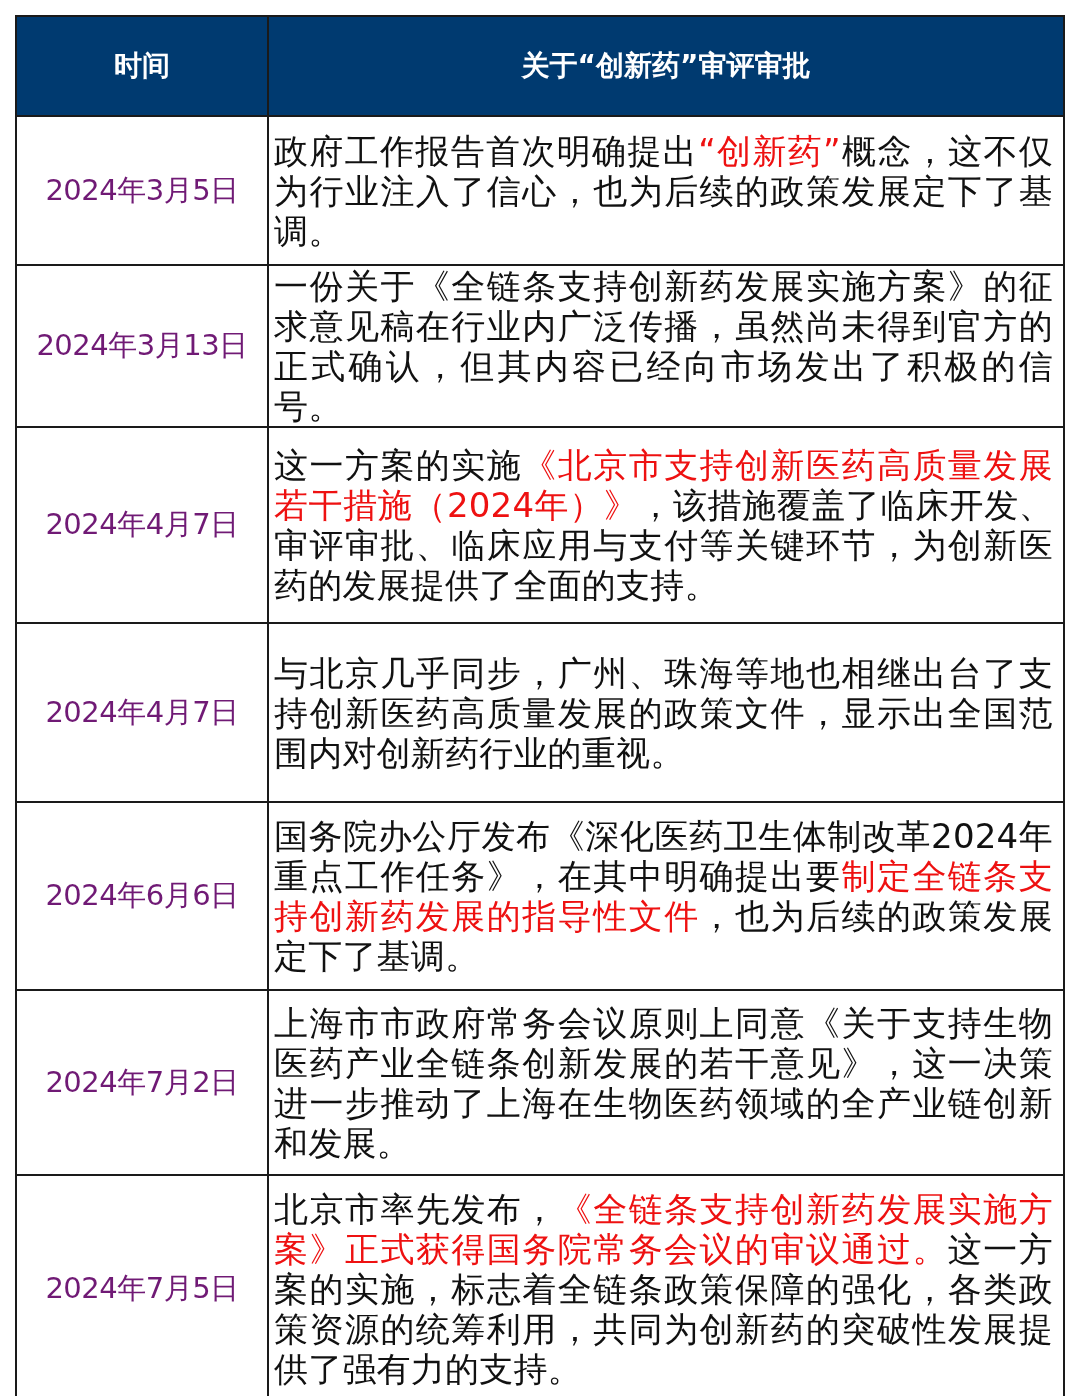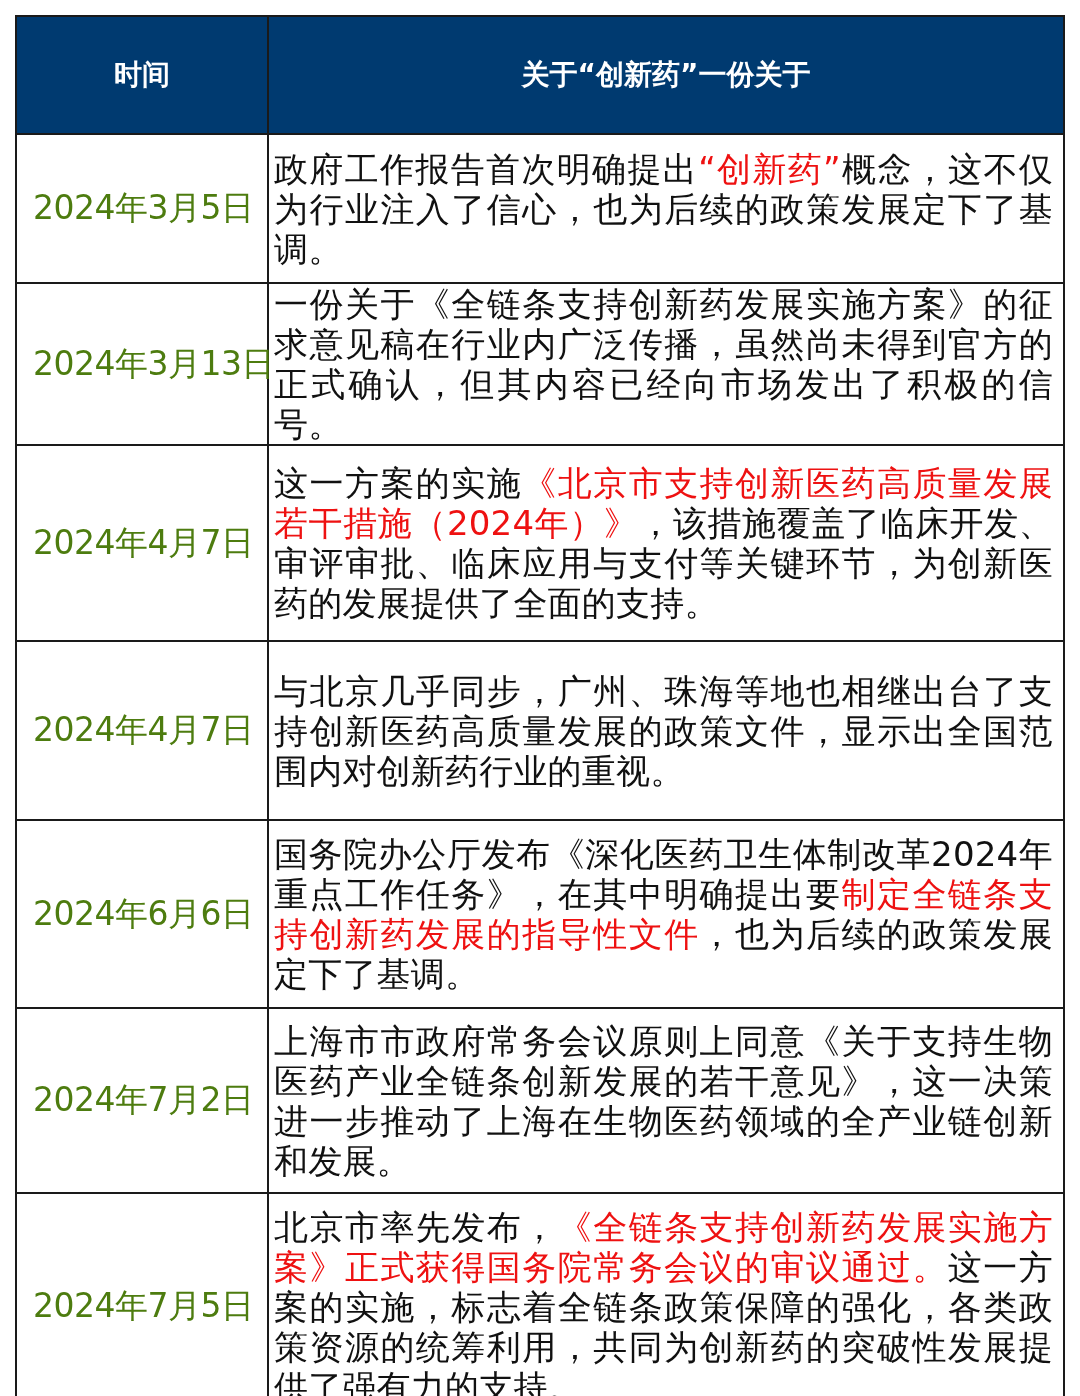--- a/index.html
+++ b/index.html
@@ -2,49 +2,49 @@
 <html><head>
   <meta charset="utf-8">
   <style>
     html, body { margin: 0; padding: 0; background: #ffffff; }
     body { width: 1080px; height: 1396px; position: relative; overflow: hidden; }
     .tbl {
       position: absolute; left: 15px; top: 15px; width: 1050px;
       border-collapse: collapse; table-layout: fixed;
       font-family: "DejaVu Sans", "Liberation Sans", sans-serif;
     }
-    .tbl td, .tbl th { border: 2px solid #1a1a1a; padding: 16px; }
+    .tbl td, .tbl th { border: 2px solid #1a1a1a; padding: 7px; }
     .tbl th {
       background: #003a70; color: #ffffff; font-weight: bold;
       font-size: 28px; height: 84px; text-align: center; vertical-align: middle;
       letter-spacing: 0px;
     }
     .col-date { width: 252px; }
     .date-cell {
-      text-align: center; vertical-align: middle; font-size: 33px; color: #4d7c0f;
+      text-align: center; vertical-align: middle; font-size: 29px; color: #701a75;
       letter-spacing: -0.5px; white-space: nowrap;
     }
     .desc-cell {
       vertical-align: middle; font-size: 34px; color: #111; line-height: 40px;
       padding: 0 10px 0 5px !important; text-align: justify; letter-spacing: 0.2px; margin-left: 8px;
     }
     .red { color: #ee1111; }
   </style>
 </head>
 <body>
 
 <table class="tbl">
   <colgroup>
       <col class="col-date">
       <col>
     </colgroup>
   <thead>
     <tr>
       <th>时间</th>
-      <th>关于“创新药”一份关于</th>
+      <th>关于“创新药”审评审批</th>
     </tr>
   </thead>
   <tbody id="tbody">
       <tr style="height: 149px;">
         <td class="date-cell">2024年3月5日</td>
         <td class="desc-cell"><span>政府工作报告首次明确提出</span><span class="red" style="color: rgb(238, 17, 17);">“创新药”</span><span>概念，这不仅为行业注入了信心，也为后续的政策发展定下了基调。</span></td>
       </tr>
       <tr style="height: 156px;">
         <td class="date-cell">2024年3月13日</td>
         <td class="desc-cell"><span>一份关于《全链条支持创新药发展实施方案》的征求意见稿在行业内广泛传播，虽然尚未得到官方的正式确认，但其内容已经向市场发出了积极的信号。</span></td>

